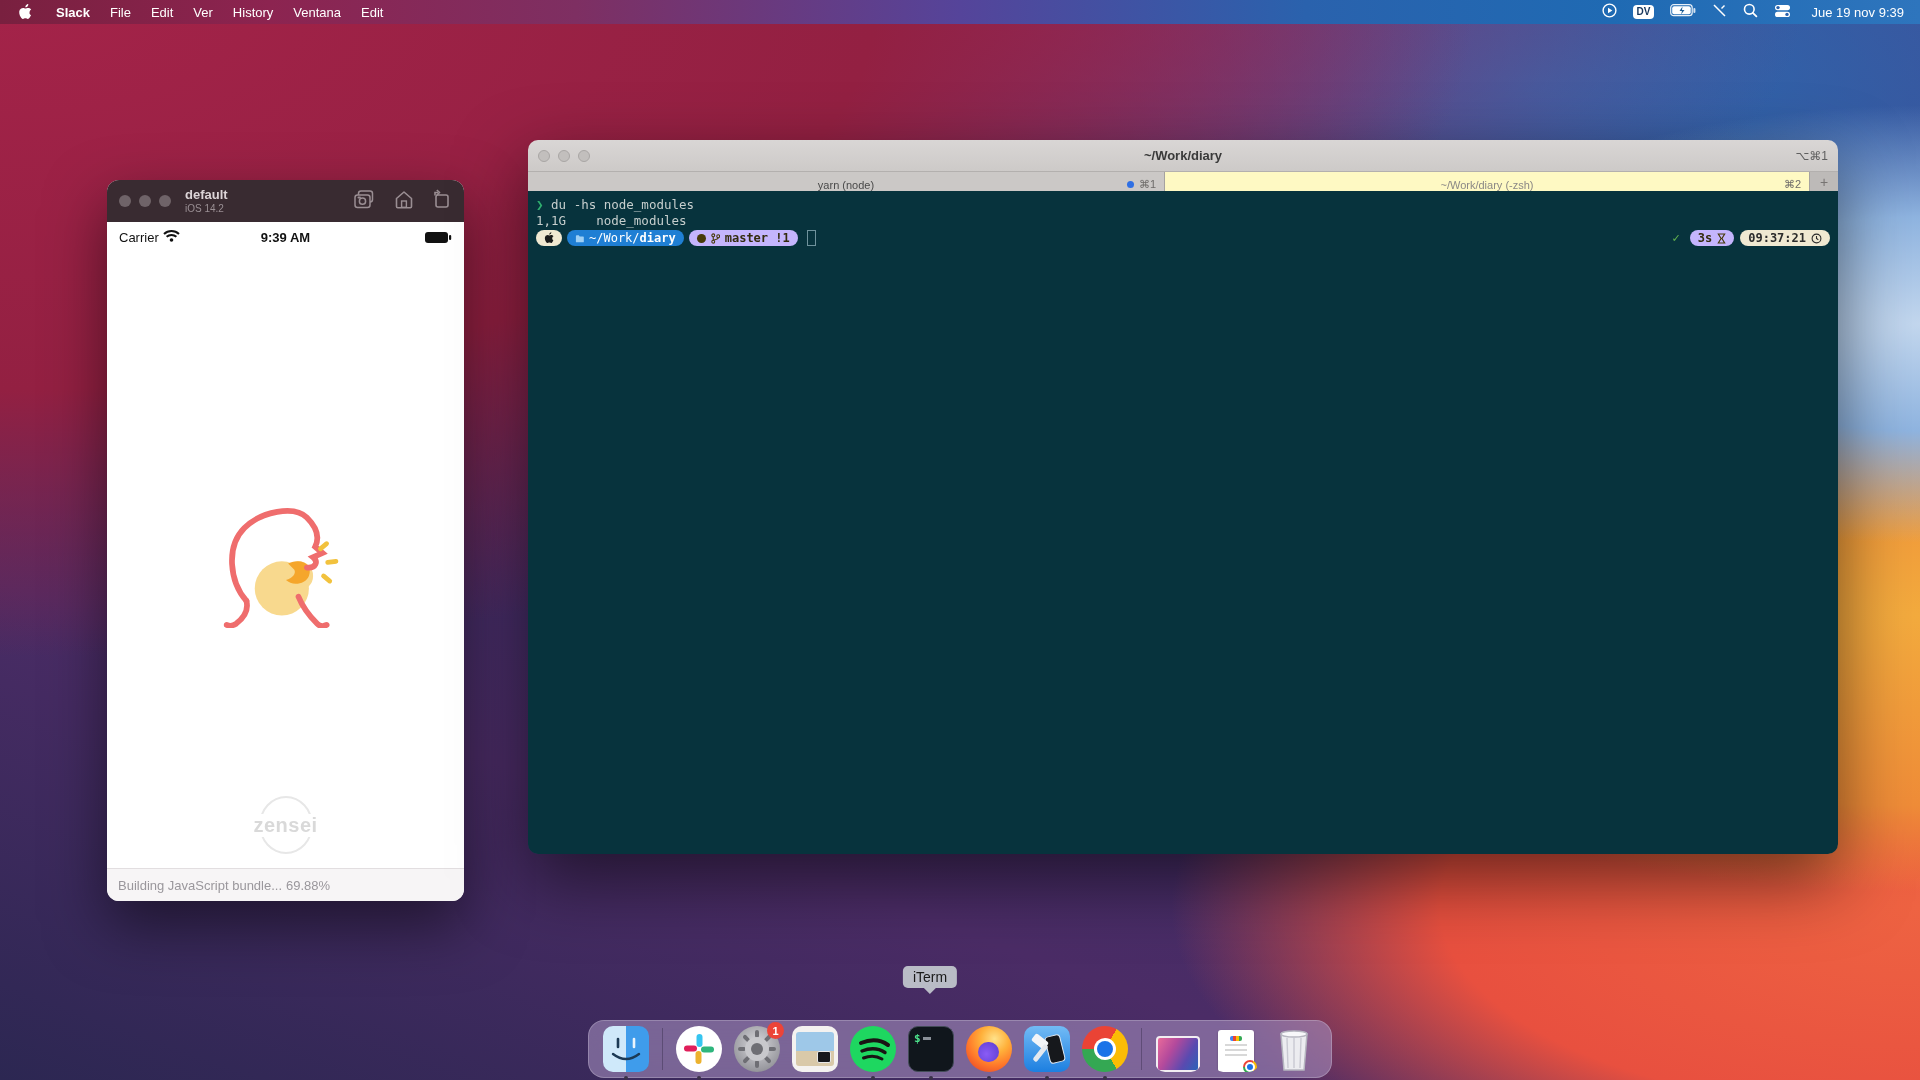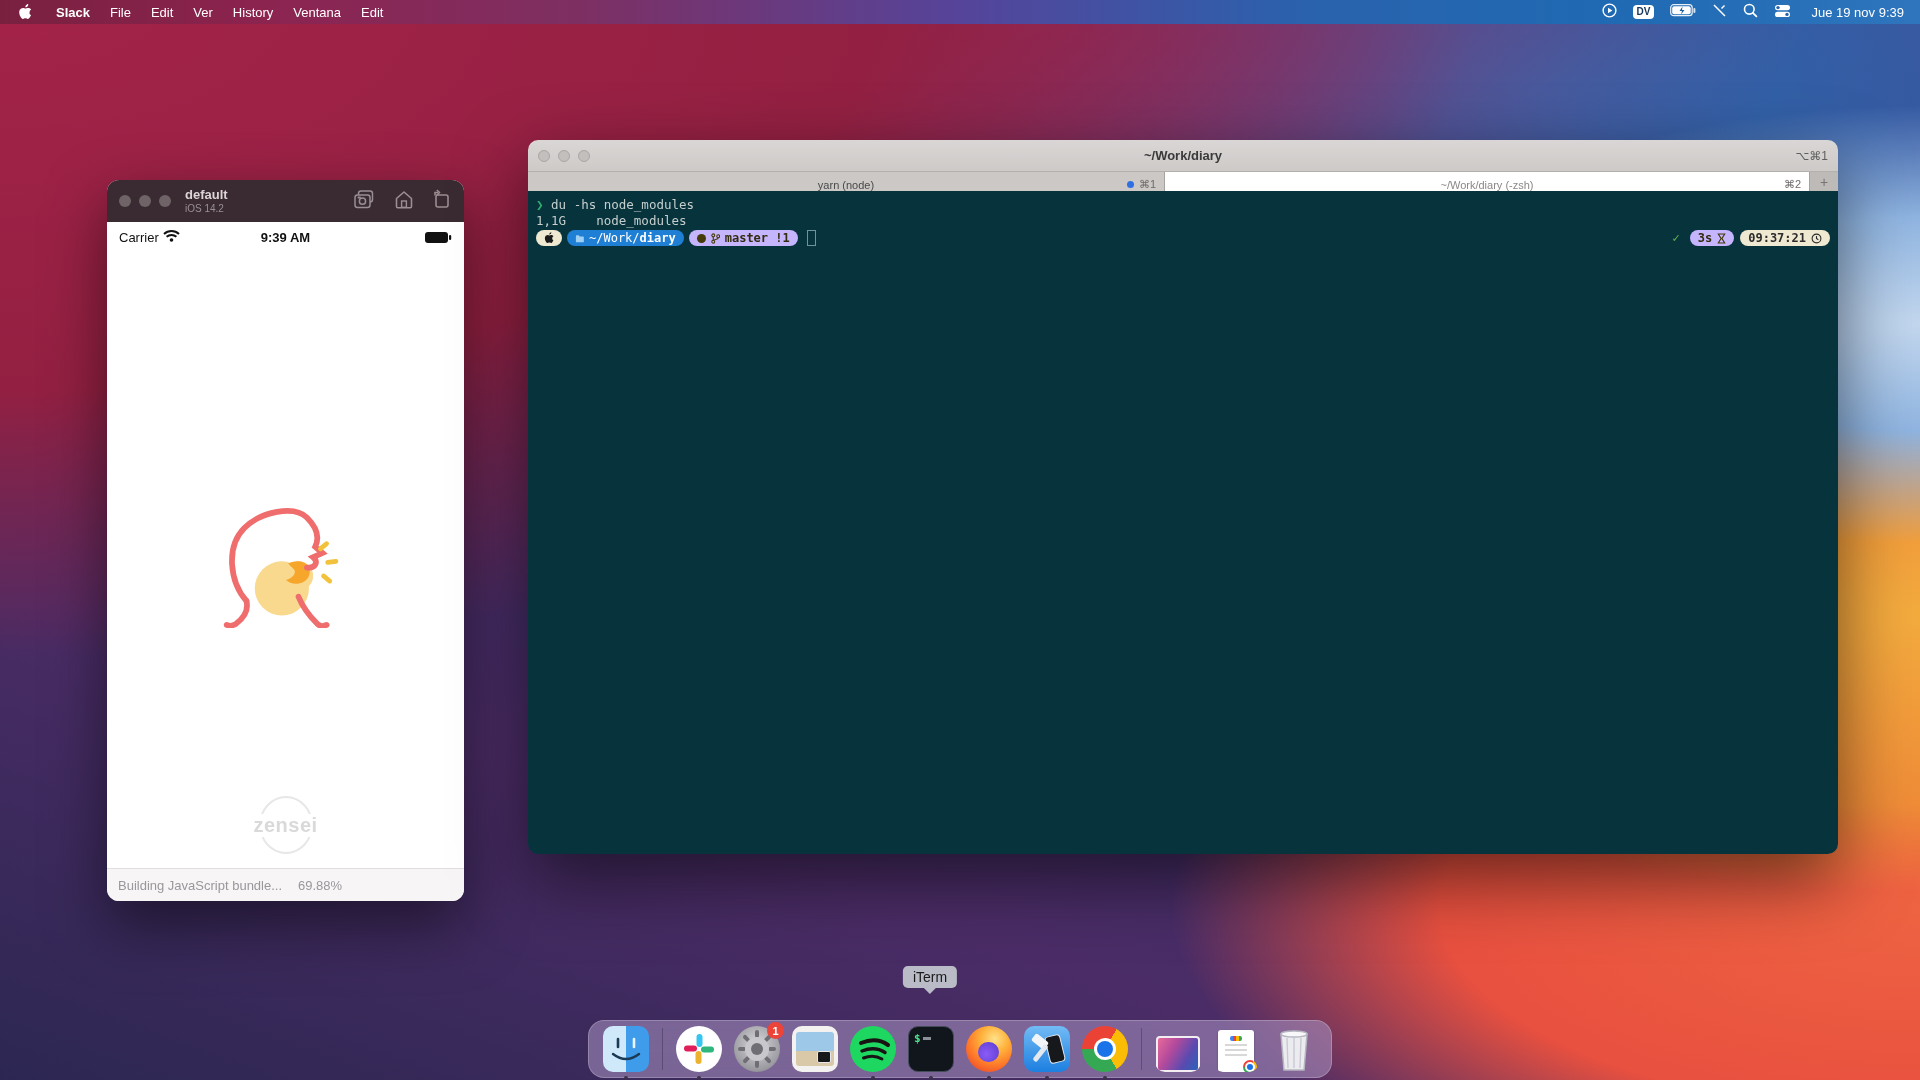--- a/index.html
+++ b/index.html
@@ -47,37 +47,37 @@
   .sim-statusbar { position:relative; }
   .sim-statusbar .batt { margin-left:auto; display:flex; align-items:center; }
   .sim-screen { flex:1; position:relative; background:#fff; }
   .illustration { position:absolute; top:251px; left:50%; transform:translateX(-50%); }
   .zensei { position:absolute; top:538px; left:50%; transform:translateX(-50%);
     width:74px; height:70px; }
   .zensei .ring { position:absolute; inset:6px 10px; border:2px solid #e7e7e7; border-radius:50%; }
   .zensei .word { position:absolute; top:24px; left:50%; transform:translateX(-50%);
     background:#fff; padding:0 1px; color:#d9d9d9; font-size:20px; font-weight:bold; letter-spacing:.5px; }
   .sim-footer { height:33px; background:#f7f5f6; border-top:1px solid #e2dee0;
-    display:flex; align-items:center; padding:0 11px; font-size:13px; color:#9a979c; flex:0 0 auto; gap:16px; }
+    display:flex; align-items:center; padding:0 11px; font-size:13px; color:#9a979c; flex:0 0 auto; gap:4px; }
 
   
   .term { position:absolute; left:528px; top:140px; width:1310px; height:714px;
     border-radius:10px; overflow:hidden; box-shadow:0 26px 70px rgba(0,0,0,.55);
     display:flex; flex-direction:column; }
   .term-titlebar { height:32px; background:linear-gradient(#d9d6d5,#cdcac8);
     border-bottom:1px solid #b3b0ae; position:relative; display:flex; align-items:center; flex:0 0 auto; }
   .tlights { display:flex; gap:8px; margin-left:10px; }
   .tlights span { width:12px; height:12px; border-radius:50%; background:#c2bfbd; border:1px solid #a9a6a4; }
   .term-title { position:absolute; left:50%; transform:translateX(-50%);
     font-size:13px; font-weight:bold; color:#3a3a3a; }
   .term-shortcut { margin-left:auto; margin-right:10px; font-size:12px; color:#5f5f5f; }
   .term-tabbar { height:19px; background:#b6b3b1; display:flex; flex:0 0 auto; font-size:11px; }
   .tab { position:relative; display:flex; align-items:flex-end; border-right:1px solid #a5a2a0; }
   .tab-active { width:637px; background:#cbc8c6; color:#4a4a4a; }
-  .tab-inactive { width:645px; background:#ffffff; color:#8b8886; }
+  .tab-inactive { width:645px; background:#fef9c3; color:#8b8886; }
   .tab .tab-label { position:absolute; left:50%; transform:translateX(-50%); white-space:nowrap; }
   .tab .tab-right { margin-left:auto; display:flex; align-items:center; gap:5px; padding-right:8px; color:#6e6b69; }
   .tab .bluedot { width:7px; height:7px; border-radius:50%; background:#2f6fe4; }
   .tab-new { flex:1; background:#bdbab8; display:flex; align-items:center; justify-content:center;
     color:#777472; font-size:14px; }
   .term-body { flex:1; background:#07333d; font-family:"DejaVu Sans Mono", monospace;
     font-size:12.5px; line-height:16px; color:#c6cecd; padding:6px 8px; }
   .tline { white-space:pre; }
   .pchar { color:#2fae6e; font-weight:bold; }
   .prompt-row { display:flex; align-items:center; justify-content:space-between; margin-top:1px; }

